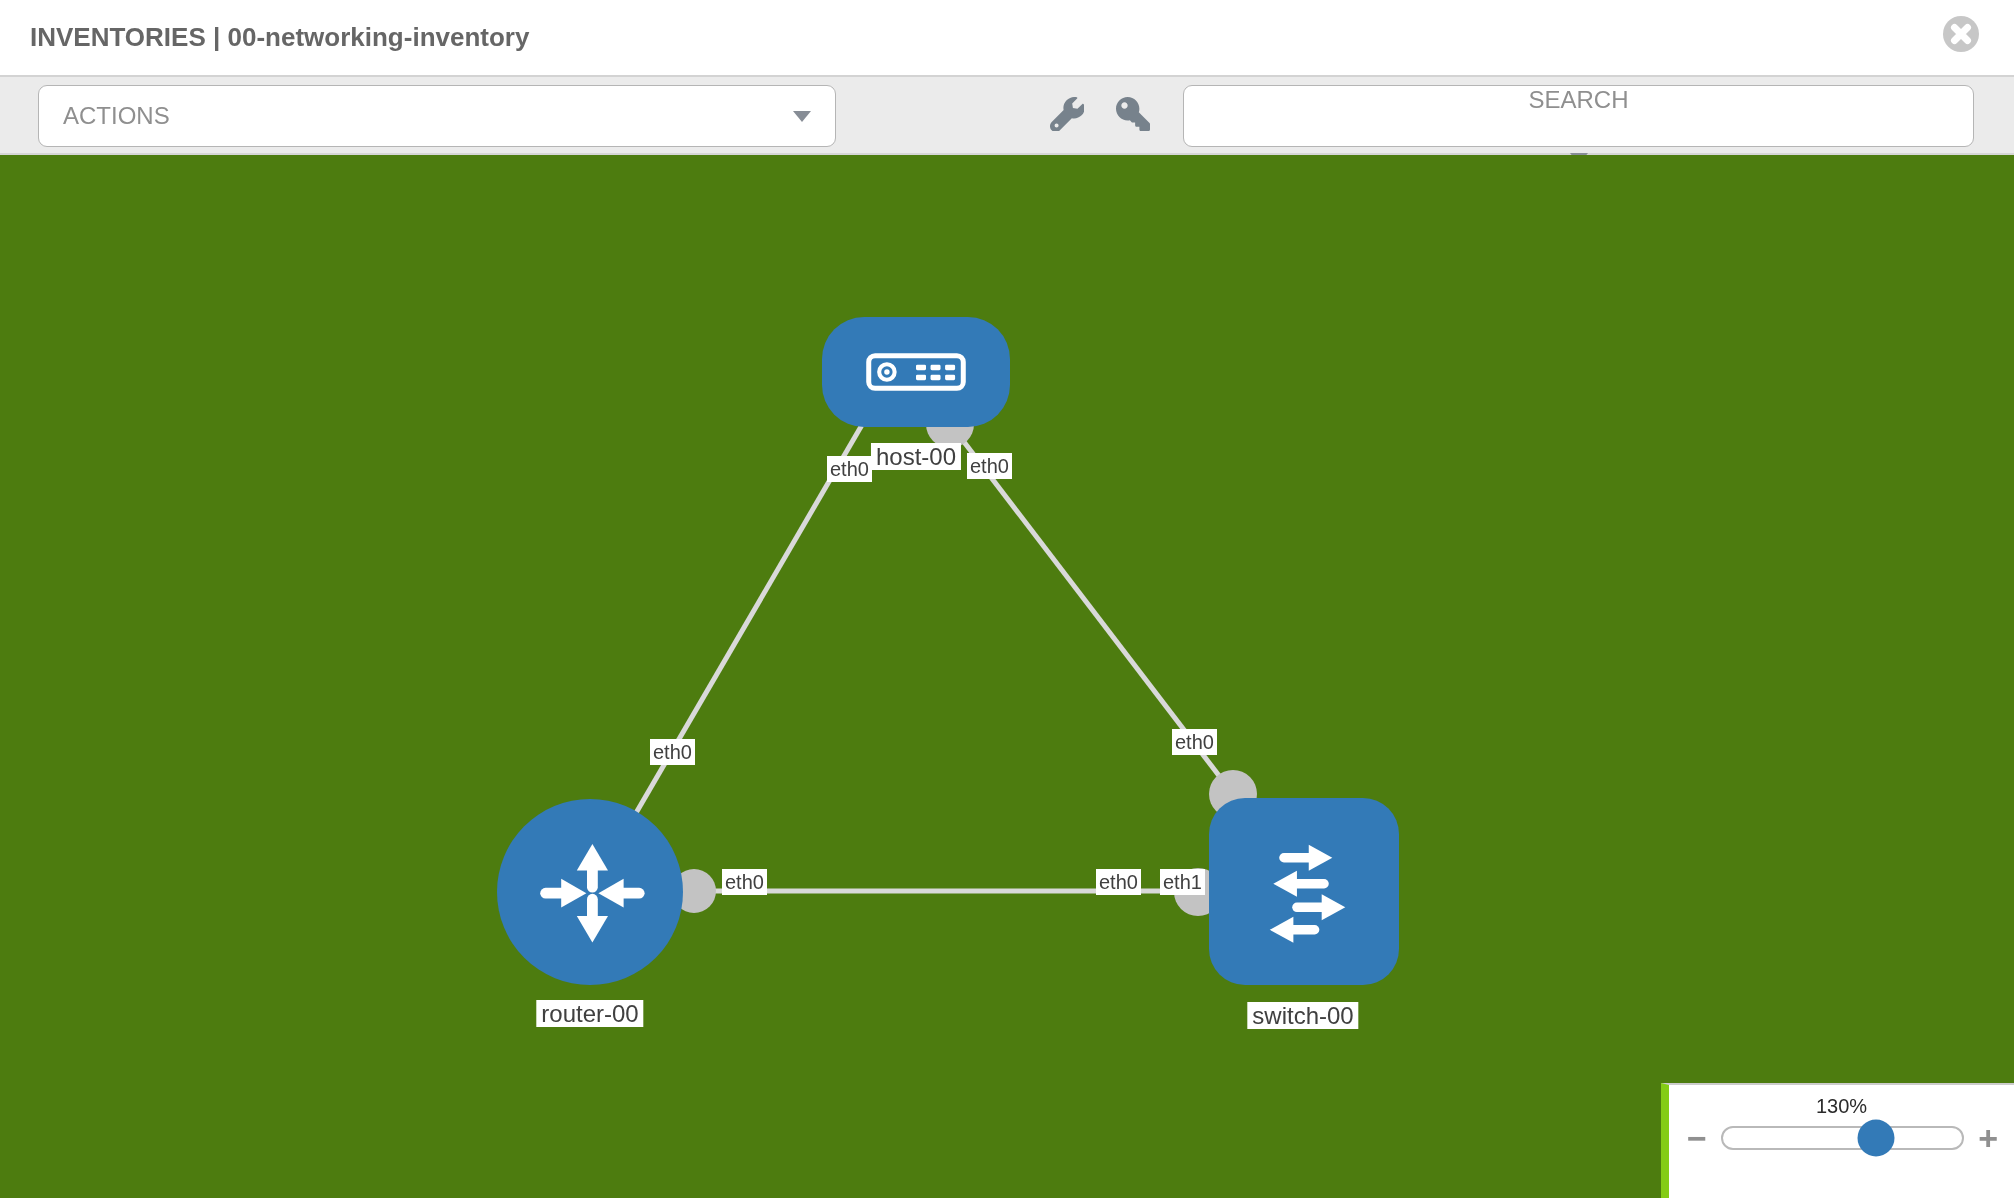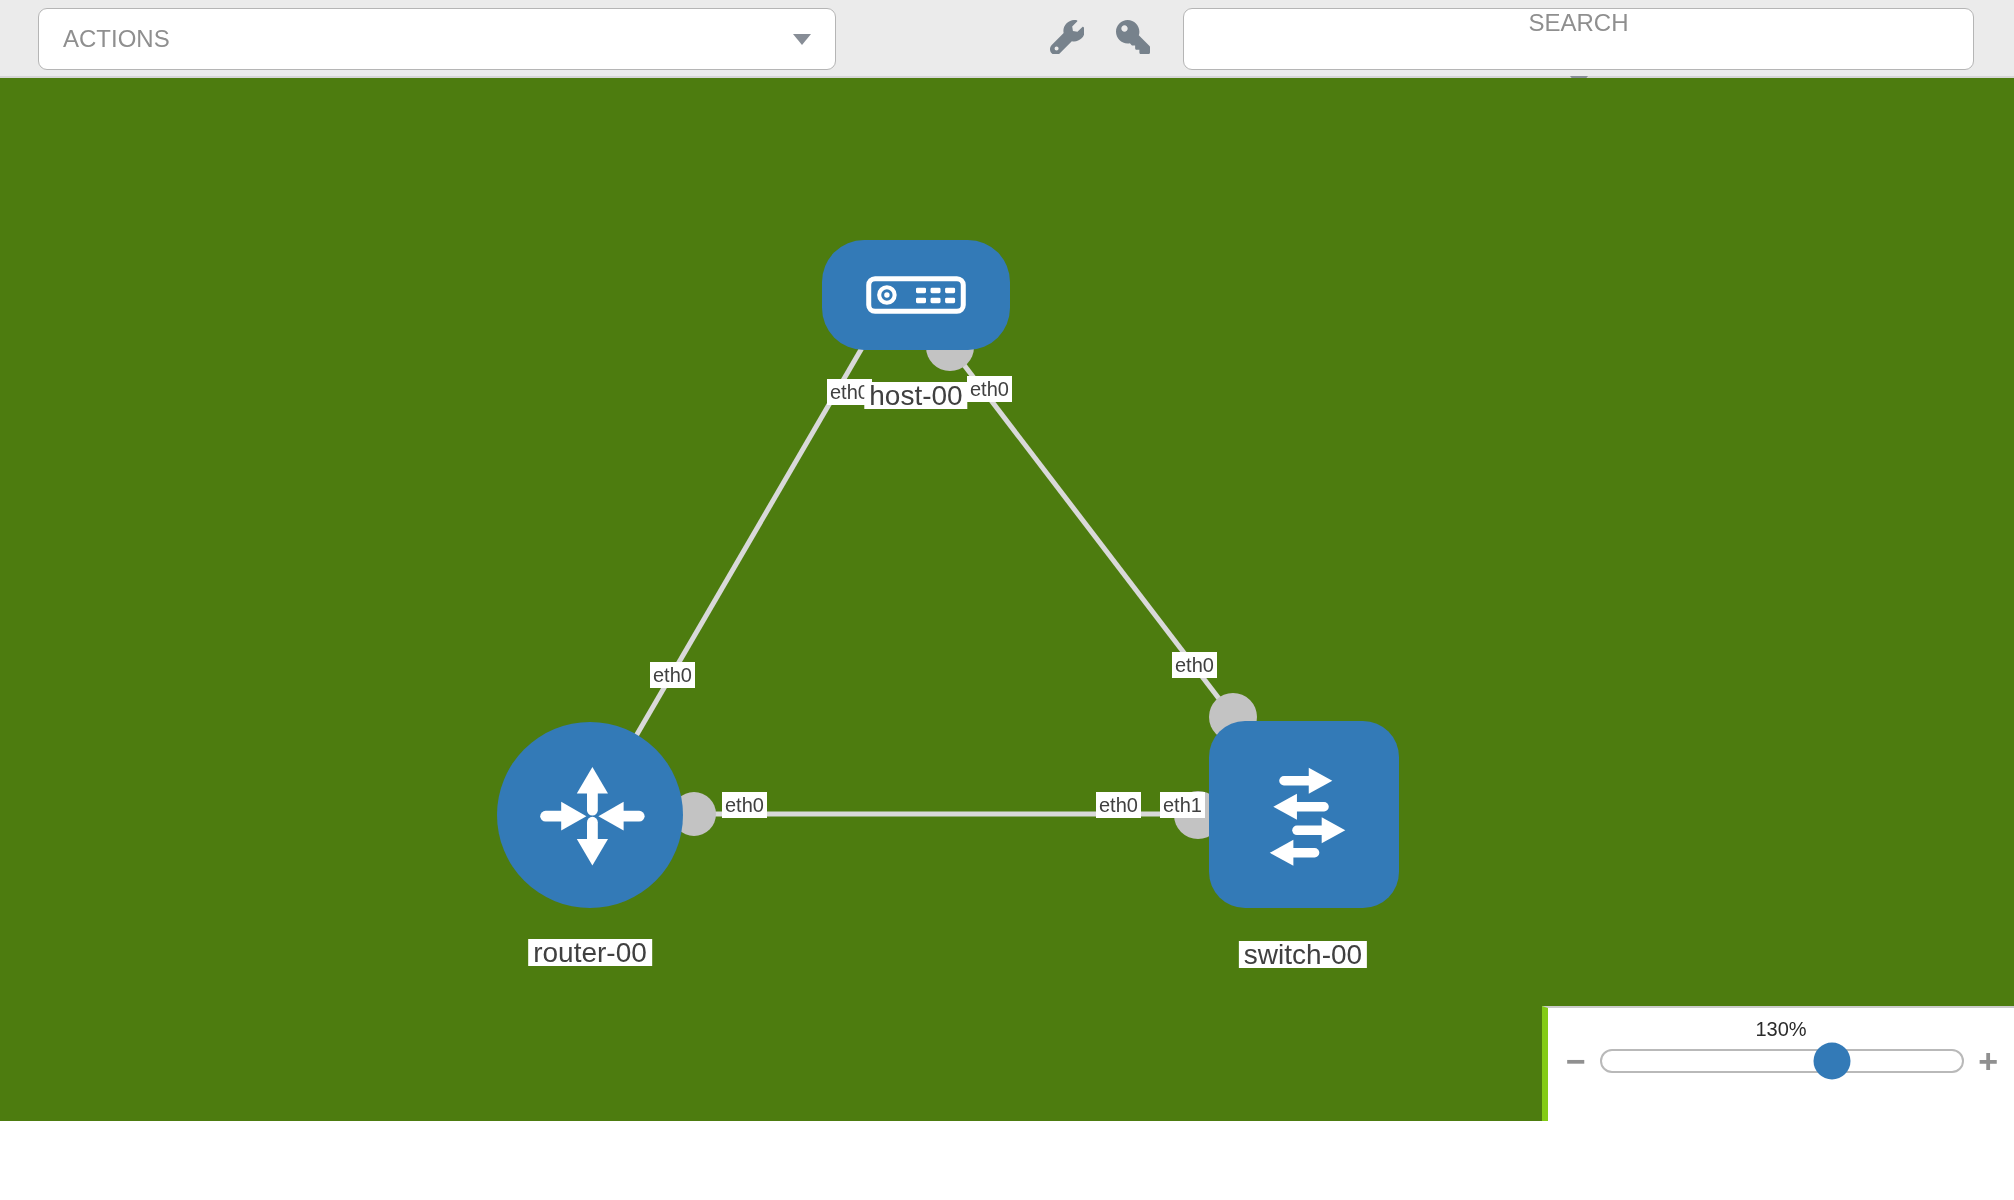--- a/index.html
+++ b/index.html
@@ -28,40 +28,49 @@
   
   .canvas { position:relative; width:2014px; height:1043px; background:#4d7c0f; overflow:hidden; }
   .wires { position:absolute; left:0; top:0; z-index:1; }
 
   .node { position:absolute; z-index:3; background:#337ab7; display:flex; align-items:center; justify-content:center; cursor:pointer; }
   .node-host   { left:822px; top:162px; width:188px; height:110px; border-radius:42px; }
   .node-router { left:497px; top:644px; width:186px; height:186px; border-radius:50%; }
   .node-switch { left:1209px; top:643px; width:190px; height:187px; border-radius:36px; }
 
   .nodename { position:absolute; z-index:2; transform:translateX(-50%); background:#fff; color:#404040;
-              font-size:28px; line-height:27px; padding:0 5px; white-space:nowrap;margin-top:16px; }
+              font-size:24px; line-height:27px; padding:0 5px; white-space:nowrap; }
   .iface { position:absolute; z-index:2; background:#fff; color:#404040; font-size:20px; line-height:26px;
            padding:0 3px; white-space:nowrap; }
 
   
-  .zoom-panel { position:absolute; right:0; bottom:0; z-index:4; width:472px; height:115px; background:#fff;
-                border-left:6px solid #84cc16; border-top:2px solid #ccc; }
+  .zoom-panel { position:absolute; right:0; bottom:0; z-index:4; width:353px; height:115px; background:#fff;
+                border-left:8px solid #84cc16; border-top:2px solid #ccc; }
   .zoom-value { margin-top:10px; text-align:center; font-size:20px; color:#2b2b2b; }
   .zoom-row { display:flex; align-items:center; padding:6px 14px 0 16px; }
   .zbtn { font-family:"Liberation Sans", sans-serif; font-size:34px; font-weight:bold; color:#909090;
           background:none; border:none; line-height:28px; padding:0 2px; cursor:pointer; }
   .ztrack { flex:1; margin:0 12px; height:24px; background:#fff; border:2px solid #b9b9b9; border-radius:13px; position:relative; cursor:pointer; }
   .zhandle { position:absolute; left:64%; top:50%; transform:translate(-50%,-50%); width:37px; height:37px;
              border-radius:50%; background:#337ab7; cursor:grab; }
 </style>
 </head>
 <body>
 
 <div class="app">
 
+  <div class="header">
+    <h1 class="page-title">INVENTORIES | 00-networking-inventory</h1>
+    <button class="close-btn">
+      <svg width="38" height="38" viewBox="0 0 38 38">
+        <circle cx="19" cy="19" r="18" fill="#c7c7c7"></circle>
+        <path d="M12.5 12.5 L25.5 25.5 M25.5 12.5 L12.5 25.5" stroke="#fff" stroke-width="7" stroke-linecap="round"></path>
+      </svg>
+    </button>
+  </div>
 
   <div class="toolbar">
     <div class="faux-select actions-select">
       <span>ACTIONS</span>
       <span class="caret"></span>
     </div>
 
     <button class="tool-btn wrench-btn">
       <svg width="34" height="34" viewBox="0 0 512 512">
         <path fill="#77828c" d="M507.73 109.1c-2.24-9.03-13.54-12.09-20.12-5.51l-74.36 74.36-67.88-11.31-11.31-67.88 74.36-74.36c6.62-6.62 3.43-17.9-5.66-20.16C355.2-8.6 293.1 6.6 249.85 49.85c-39.64 39.64-56.56 93.95-44.3 147.26L25.56 377.1c-34.08 34.07-34.08 89.32 0 123.4s89.32 34.08 123.4 0l180.01-180.01c53.3 12.25 107.6-4.66 147.24-44.3 43.25-43.25 58.45-105.4 31.52-167.09zM99.26 459.05c-16.54 0-30-13.47-30-30 0-16.54 13.46-30 30-30s30 13.46 30 30c0 16.53-13.46 30-30 30z"></path>

